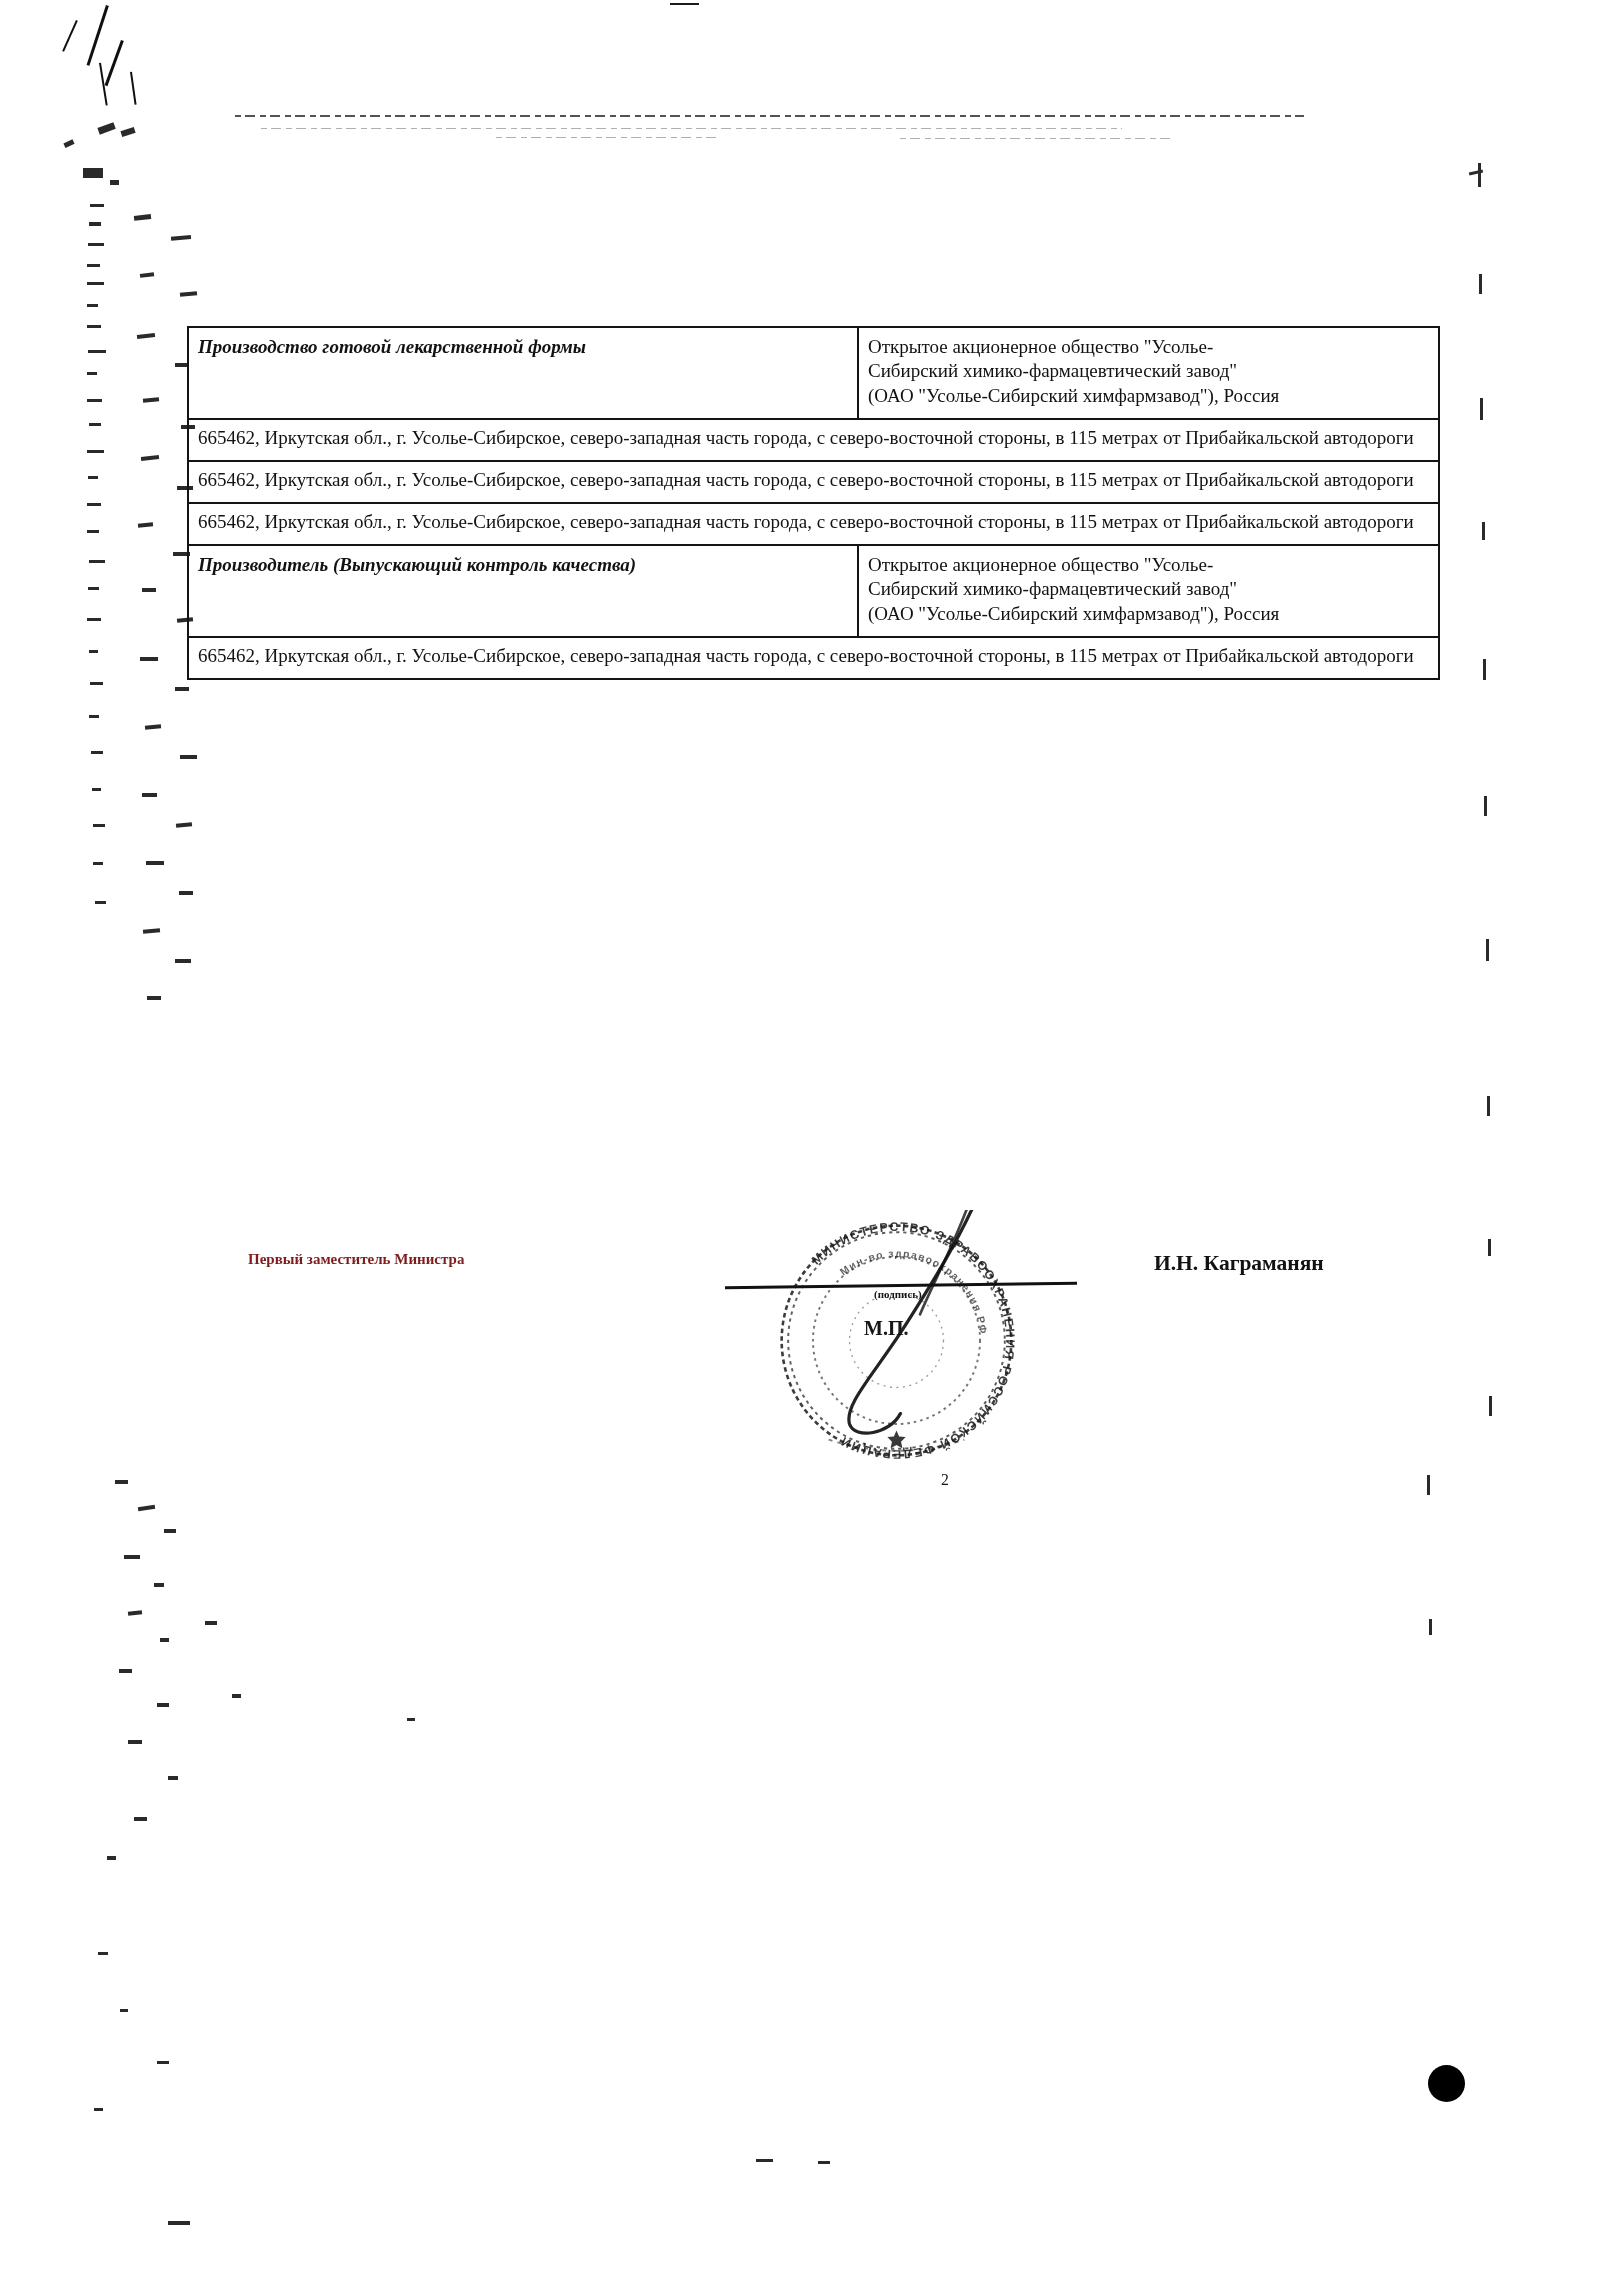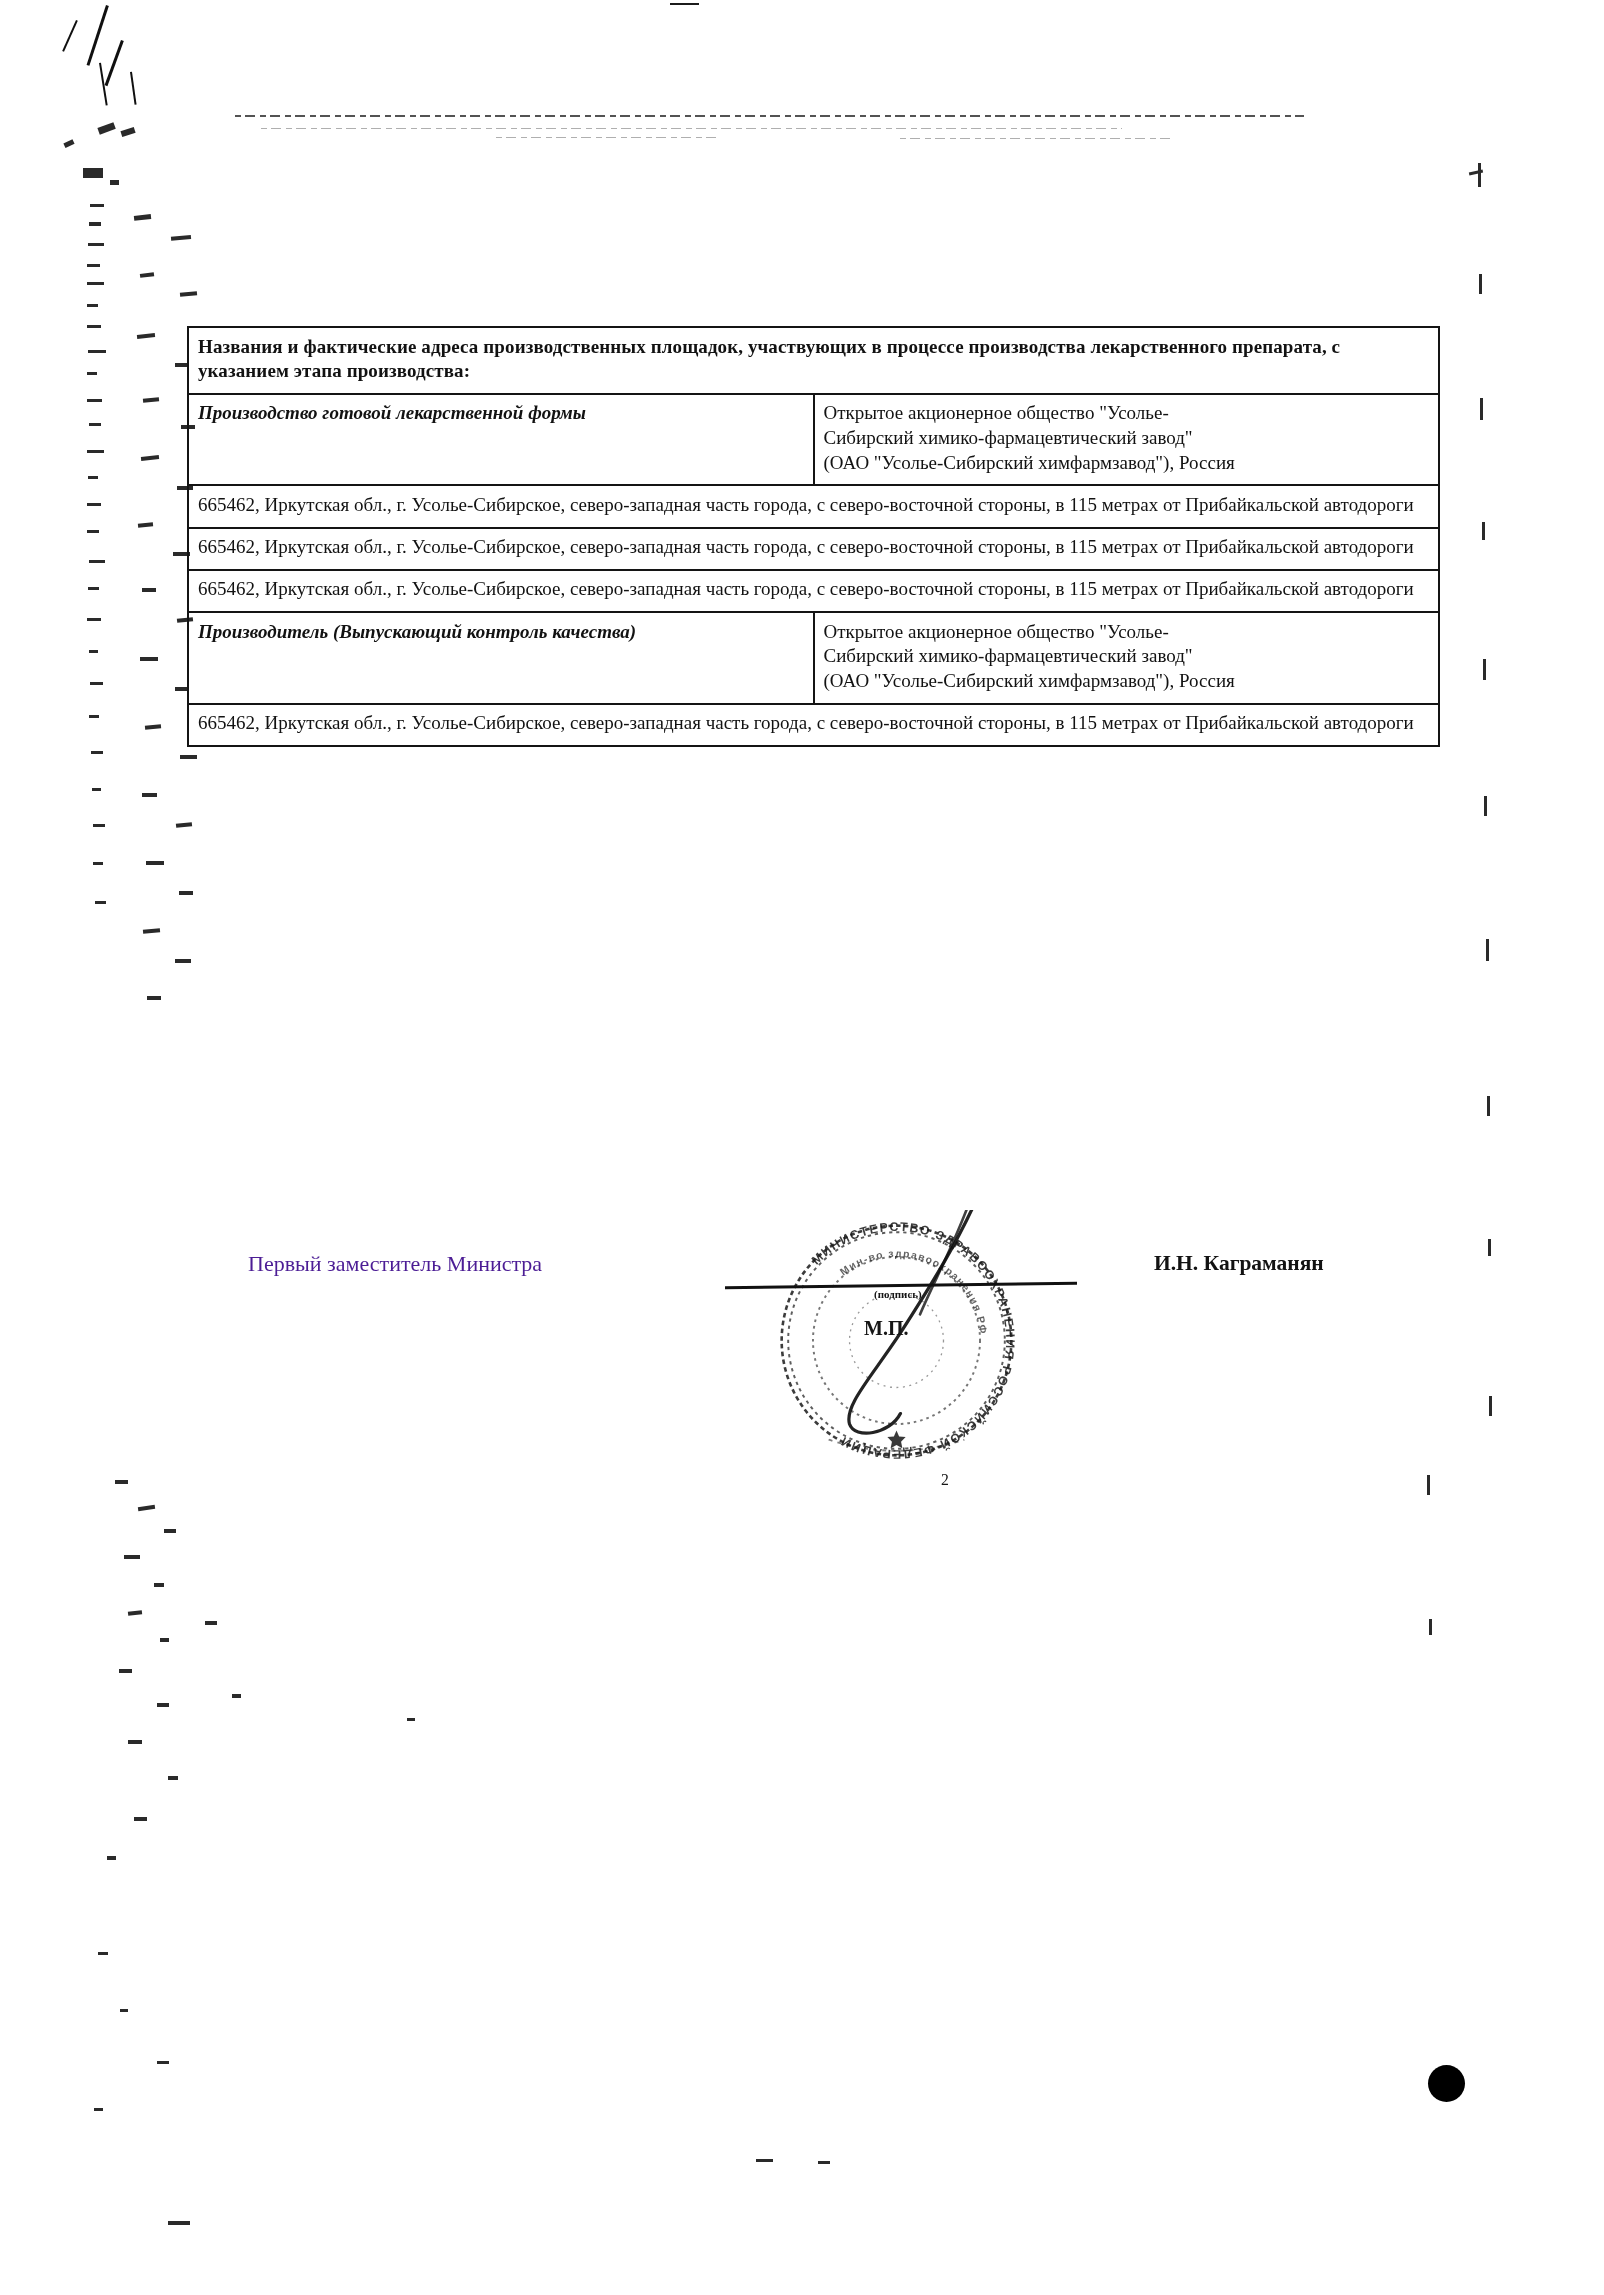--- a/index.html
+++ b/index.html
@@ -93,23 +93,23 @@
   #signature-block {
     position: absolute;
     left: 0; right: 0;
     top: 1251px;
     height: 78px;
   }
   #signer-title {
     position: absolute;
     left: 248px;
     top: 0;
-    font-size: 22px;
-    font-weight: 400;
-    color: #4c1d95;
+    font-size: 15px;
+    font-weight: 700;
+    color: #7f1d1d;
     white-space: nowrap;
   }
   #signature-line {
     position: absolute;
     left: 725px;
     top: 33px;
     width: 352px;
     height: 2.6px;
     background: #111111;
     transform: rotate(-0.7deg);
@@ -272,23 +272,20 @@
     <div class="speck" style="left:756px; top:2159px; width:17px; height:3.3px;"></div>
     <div class="speck" style="left:818px; top:2161px; width:11.7px; height:3.3px;"></div>
     <div class="speck" style="left:168px; top:2221px; width:22px; height:3.9px;"></div>
     <div class="speck" style="left:1427px; top:1475px; width:2.6px; height:19.6px;"></div>
     <div class="speck" style="left:1429px; top:1619px; width:2.6px; height:15.7px;"></div>
   </div>
 
 
   <table id="site-table">
     <tbody>
-      <tr>
-        <td class="hdr" colspan="2">Названия и фактические адреса производственных площадок, участвующих в процессе производства лекарственного препарата, с указанием этапа производства:</td>
-      </tr>
 
       <tr>
         <td class="stage">Производство готовой лекарственной формы</td>
         <td class="org">
           <span class="org-line">Открытое акционерное общество "Усолье-</span>
           <span class="org-line">Сибирский химико-фармацевтический завод"</span>
           <span class="org-line">(ОАО "Усолье-Сибирский химфармзавод"), Россия</span>
         </td>
       </tr>
       <tr>

